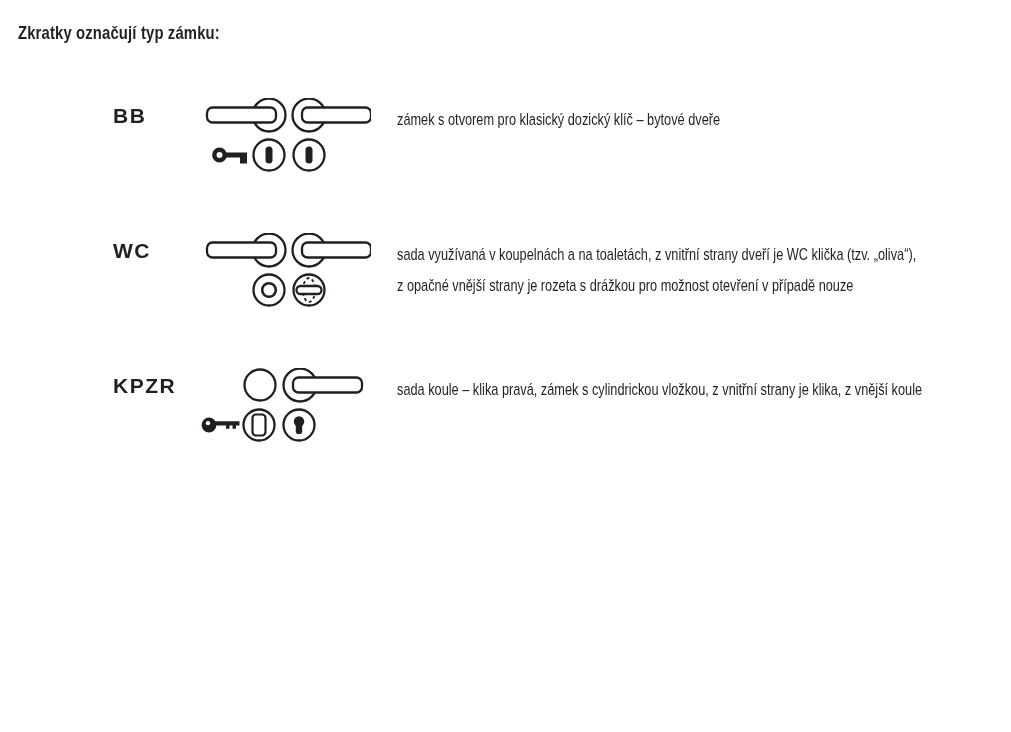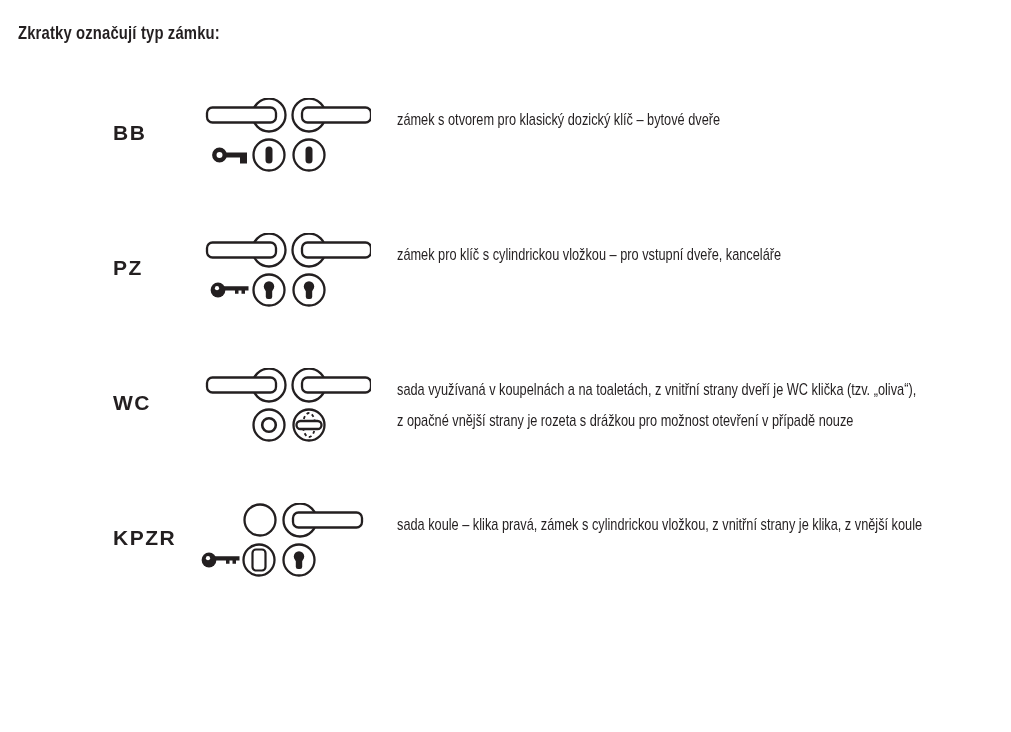--- a/index.html
+++ b/index.html
@@ -9,21 +9,21 @@
     font-family:"Liberation Sans",sans-serif;
   }
   .page-title{
     position:absolute;left:18px;top:22px;
     font-size:19px;font-weight:bold;letter-spacing:.2px;
     transform:scaleX(.78);transform-origin:0 0;white-space:nowrap;
   }
   .rows{position:absolute;left:0;top:98px;width:100%}
   .row{position:relative;height:135px}
   .code{
-    position:absolute;left:113px;top:21px;
+    position:absolute;left:113px;top:4px;
     font-size:21px;font-weight:bold;letter-spacing:1.5px;line-height:27px;
   }
   .icon{position:absolute;left:199px;top:0;width:172px;height:80px}
   .desc{
     position:absolute;left:397px;top:6px;
     font-size:17px;line-height:31px;white-space:nowrap;
     transform:scaleX(.75);transform-origin:0 0;
   }
   svg{display:block}
 </style>
@@ -90,35 +90,20 @@
         <use href="#key-classic" xlink:href="#key-classic" x="6" y="57"></use>
         <use href="#r-bb" xlink:href="#r-bb" x="62" y="57"></use>
         <use href="#r-bb" xlink:href="#r-bb" x="102" y="57"></use>
       </svg>
     </div>
     <div class="desc">
       <div class="line">zámek s otvorem pro klasický dozický klíč – bytové dveře</div>
     </div>
   </div>
 
-  <div class="row">
-    <div class="code">PZ</div>
-    <div class="icon">
-      <svg width="172" height="80" viewBox="-8 0 172 80" xmlns="http://www.w3.org/2000/svg" xmlns:xlink="http://www.w3.org/1999/xlink" aria-hidden="true">
-        <use href="#u-lever-left" xlink:href="#u-lever-left" x="62" y="17"></use>
-        <use href="#u-lever-right" xlink:href="#u-lever-right" x="102" y="17"></use>
-        <use href="#key-cyl" xlink:href="#key-cyl" x="4" y="57"></use>
-        <use href="#r-pz" xlink:href="#r-pz" x="62" y="57"></use>
-        <use href="#r-pz" xlink:href="#r-pz" x="102" y="57"></use>
-      </svg>
-    </div>
-    <div class="desc">
-      <div class="line">zámek pro klíč s cylindrickou vložkou – pro vstupní dveře, kanceláře</div>
-    </div>
-  </div>
 
   <div class="row">
     <div class="code">WC</div>
     <div class="icon">
       <svg width="172" height="80" viewBox="-8 0 172 80" xmlns="http://www.w3.org/2000/svg" xmlns:xlink="http://www.w3.org/1999/xlink" aria-hidden="true">
         <use href="#u-lever-left" xlink:href="#u-lever-left" x="62" y="17"></use>
         <use href="#u-lever-right" xlink:href="#u-lever-right" x="102" y="17"></use>
         <use href="#r-groove" xlink:href="#r-groove" x="62" y="57"></use>
         <use href="#r-oliva" xlink:href="#r-oliva" x="102" y="57"></use>
       </svg>

